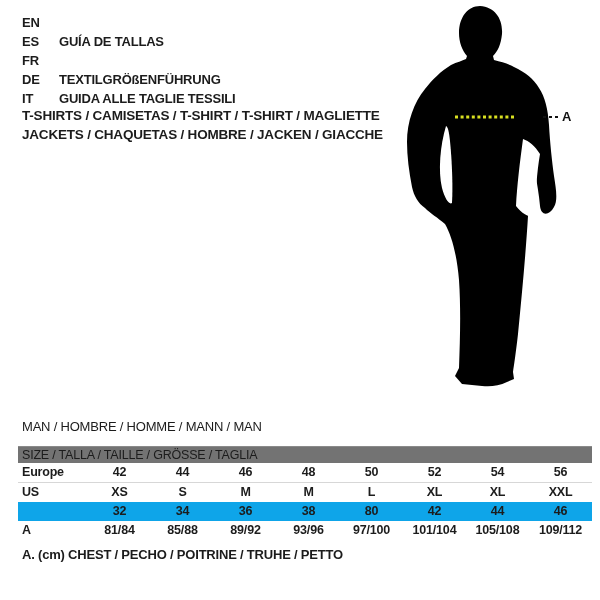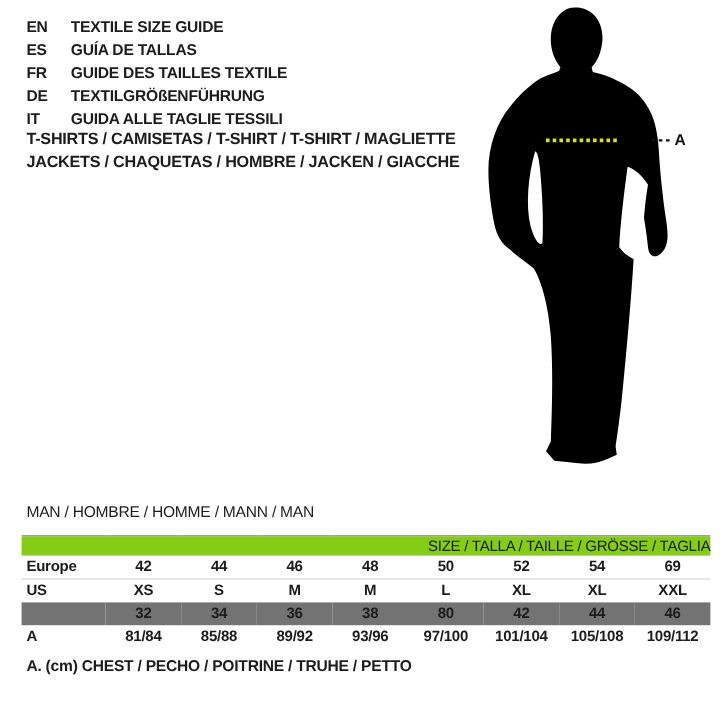--- a/index.html
+++ b/index.html
@@ -19,47 +19,45 @@
   .measure-label{position:absolute;left:160px;top:103px;font-size:13px;font-weight:600;color:#111;}
   
   .section-title{position:absolute;left:22px;top:419px;font-size:13px;font-weight:400;letter-spacing:-0.2px;}
   
   table.size-table{
     position:absolute;left:18px;top:446px;width:574px;
     border-collapse:collapse;table-layout:fixed;font-size:12.5px;letter-spacing:-0.2px;
   }
   table.size-table col.c-label{width:70px;}
   table.size-table th{
-    background:#84cc16;text-align:right;font-weight:400;height:16px;
+    background:#737373;text-align:left;font-weight:400;height:16px;
     padding:0 0 0 4px;border-top:1px solid #8a8a8a;line-height:16px;
   }
   table.size-table td{height:19px;padding:0;text-align:center;font-weight:700;line-height:19px;}
   table.size-table td.row-label{text-align:left;padding-left:4px;}
   table.size-table tr.r-europe td{border-bottom:1px solid #d7d7d7;}
-  table.size-table tr.r-stripe td{background:#737373;}
+  table.size-table tr.r-stripe td{background:#0ea5e9;}
   
   .footnote{position:absolute;left:22px;top:547px;font-size:13px;font-weight:700;letter-spacing:-0.2px;text-align:center;}
 </style>
 </head>
 <body>
 
 <div class="canvas">
 
   <div class="lang-list">
     <div class="lang-row">
       <span class="lang-code">EN</span>
-      <span>TEXTILE SIZE GUIDE</span>
     </div>
     <div class="lang-row">
       <span class="lang-code">ES</span>
       <span>GUÍA DE TALLAS</span>
     </div>
     <div class="lang-row">
       <span class="lang-code">FR</span>
-      <span>GUIDE DES TAILLES TEXTILE</span>
     </div>
     <div class="lang-row">
       <span class="lang-code">DE</span>
       <span>TEXTILGRÖßENFÜHRUNG</span>
     </div>
     <div class="lang-row">
       <span class="lang-code">IT</span>
       <span>GUIDA ALLE TAGLIE TESSILI</span>
     </div>
   </div>
@@ -144,21 +142,21 @@
     <tbody>
       <tr class="r-europe">
         <td class="row-label">Europe</td>
         <td>42</td>
         <td>44</td>
         <td>46</td>
         <td>48</td>
         <td>50</td>
         <td>52</td>
         <td>54</td>
-        <td>69</td>
+        <td>56</td>
       </tr>
       <tr>
         <td class="row-label">US</td>
         <td>XS</td>
         <td>S</td>
         <td>M</td>
         <td>M</td>
         <td>L</td>
         <td>XL</td>
         <td>XL</td>

